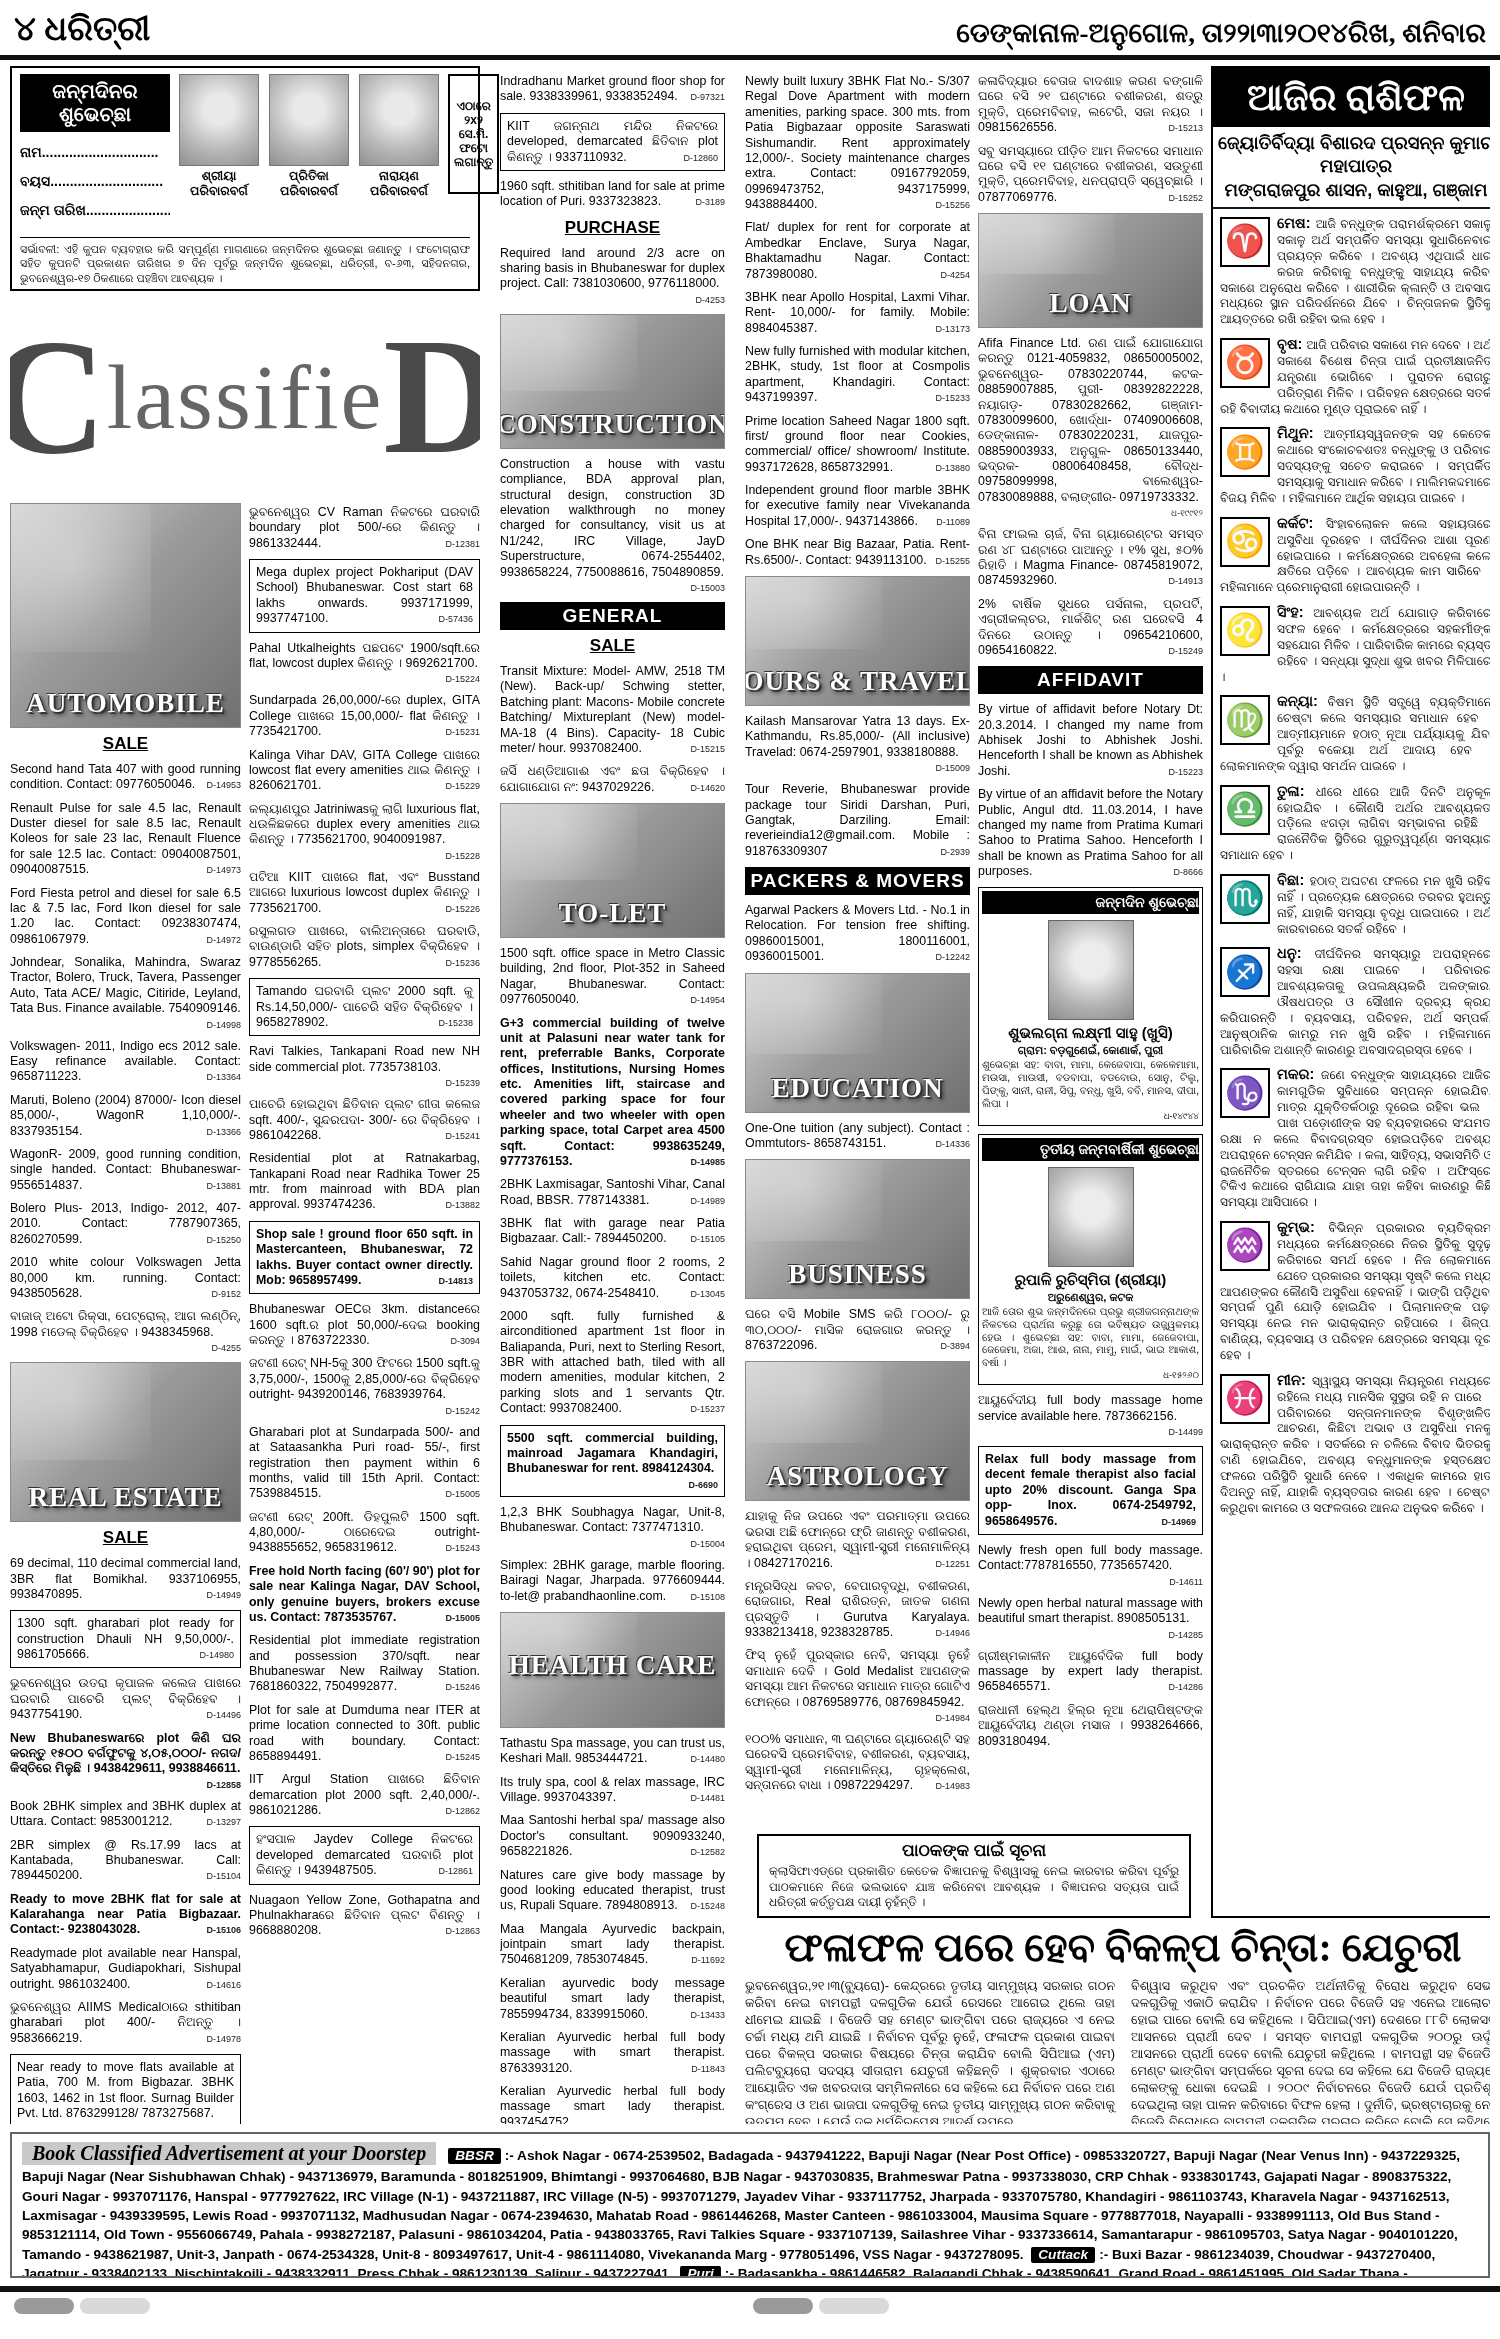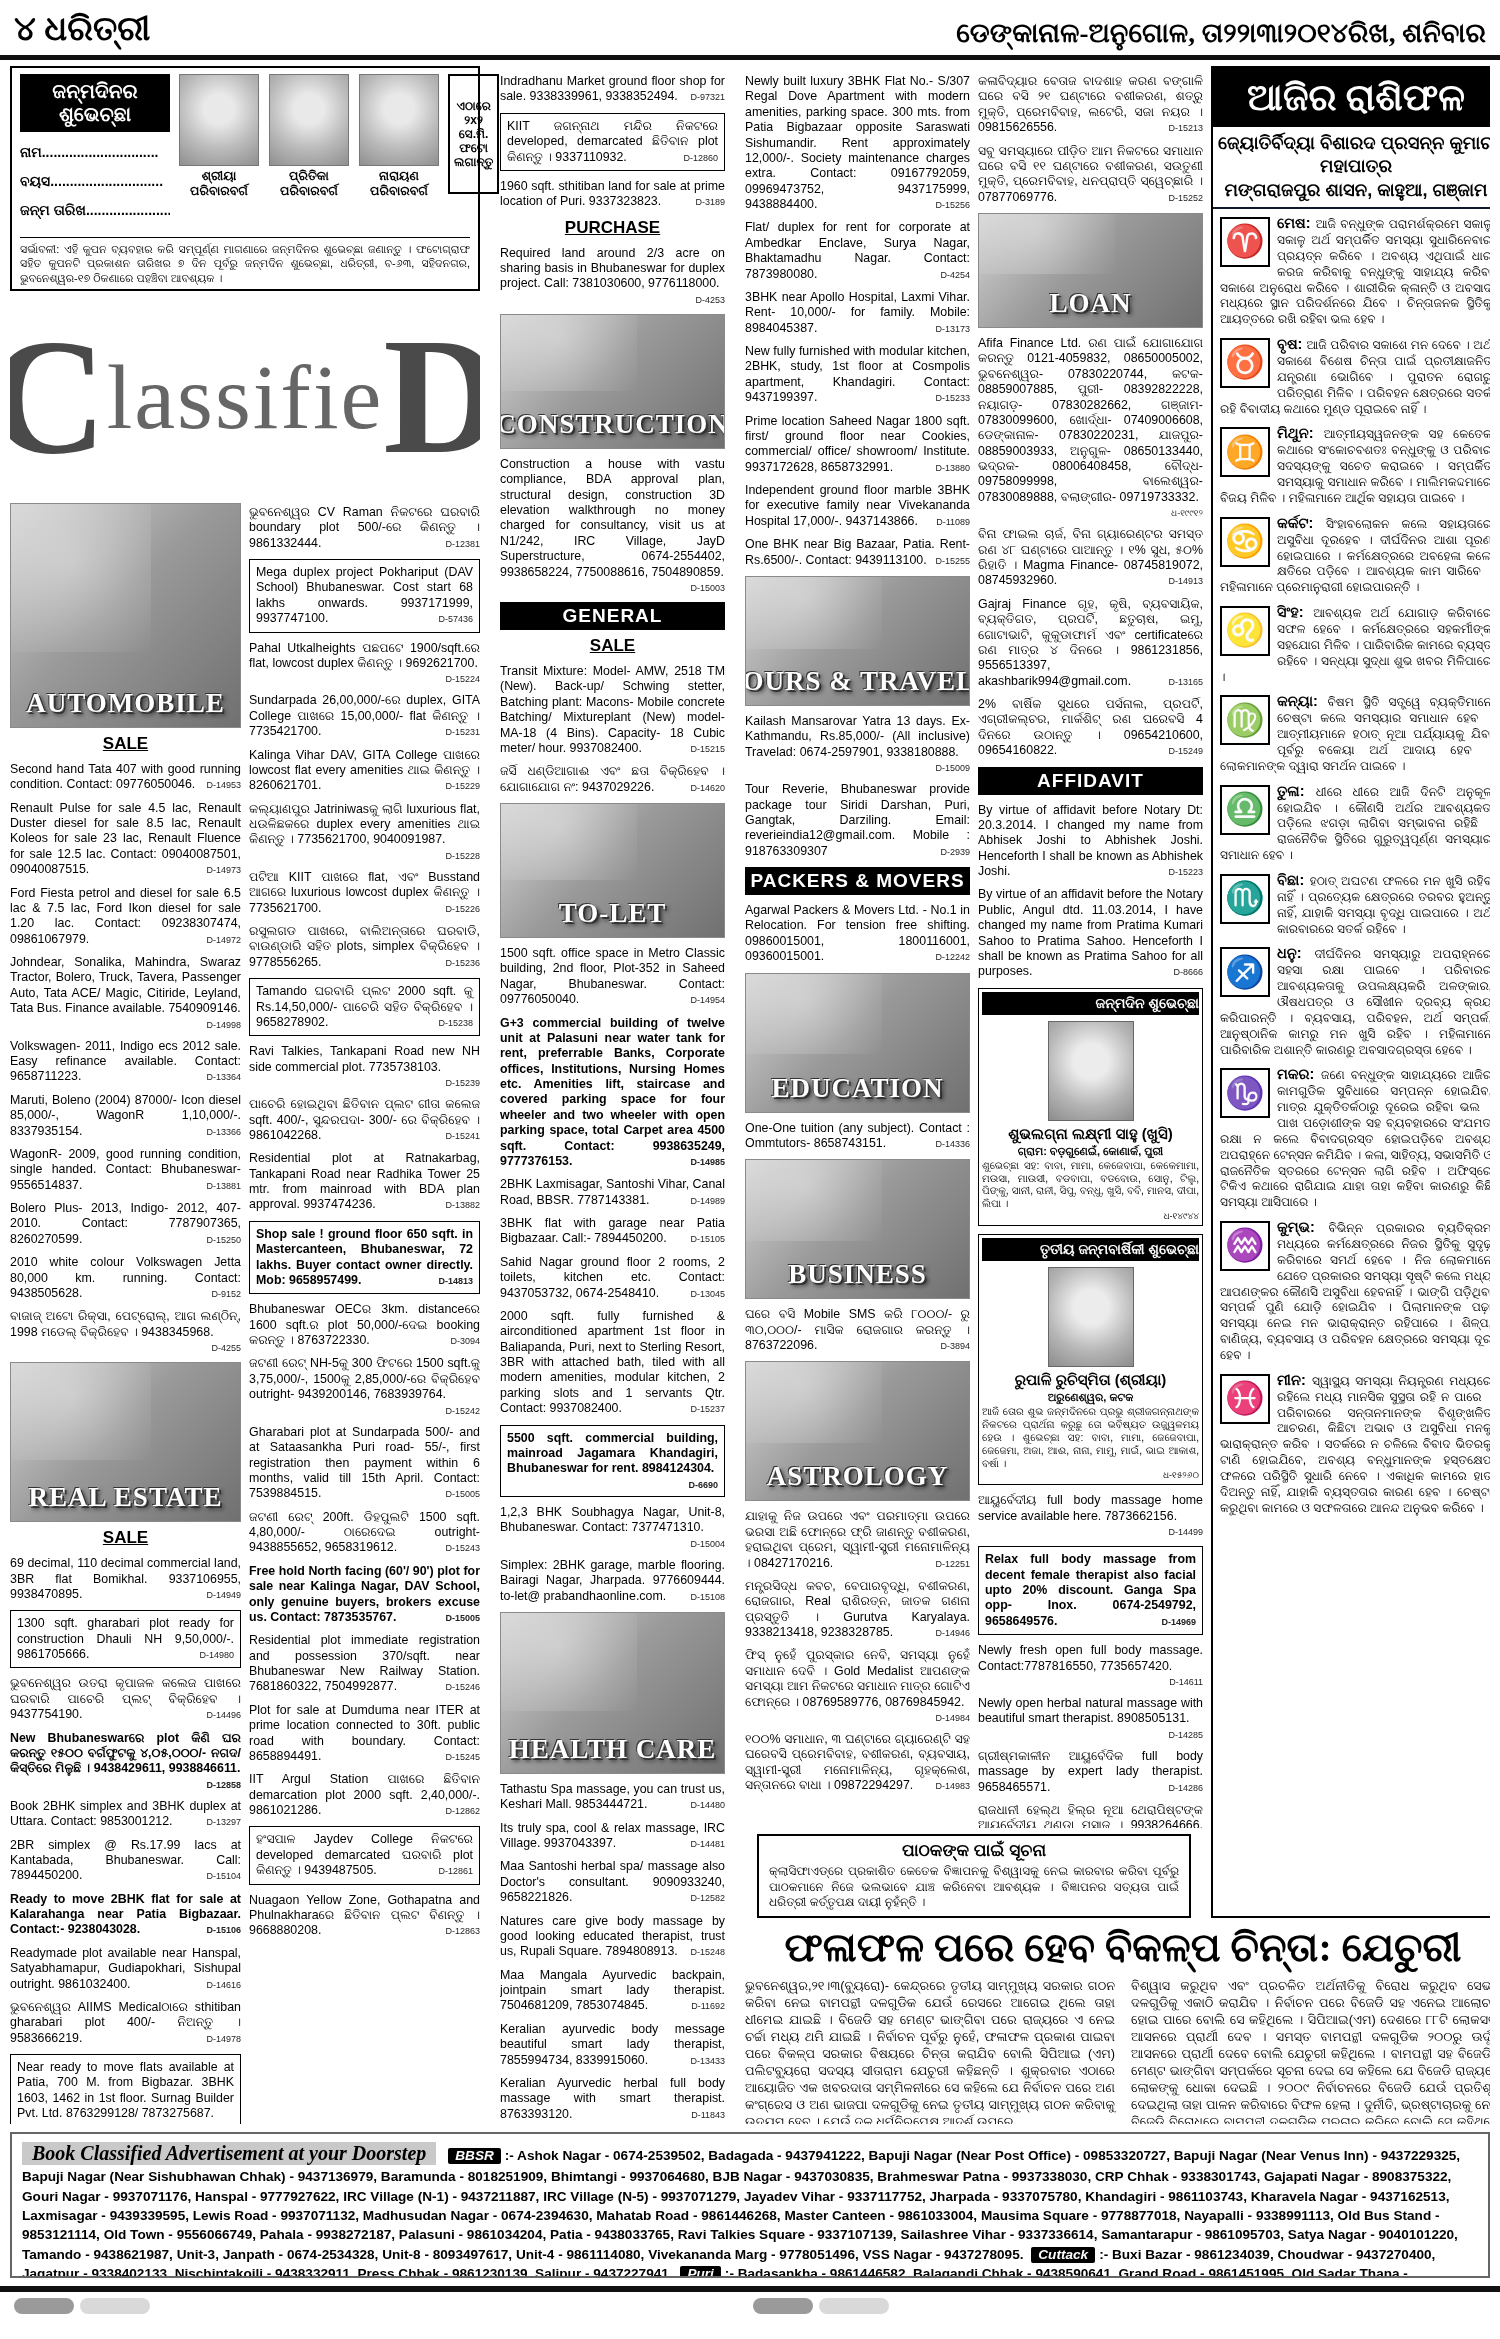--- a/index.html
+++ b/index.html
@@ -213,21 +213,21 @@
       </div>
       <div class="ad">1500 sqft. office space in Metro Classic building, 2nd floor, Plot-352 in Saheed Nagar, Bhubaneswar. Contact: 09776050040.<span class="adid">D-14954</span></div>
       <div class="ad bold">G+3 commercial building of twelve unit at Palasuni near water tank for rent, preferrable Banks, Corporate offices, Institutions, Nursing Homes etc. Amenities lift, staircase and covered parking space for four wheeler and two wheeler with open parking space, total Carpet area 4500 sqft. Contact: 9938635249, 9777376153.<span class="adid">D-14985</span></div>
       <div class="ad">2BHK Laxmisagar, Santoshi Vihar, Canal Road, BBSR. 7787143381.<span class="adid">D-14989</span></div>
       <div class="ad">3BHK flat with garage near Patia Bigbazaar. Call:- 7894450200.<span class="adid">D-15105</span></div>
       <div class="ad">Sahid Nagar ground floor 2 rooms, 2 toilets, kitchen etc. Contact: 9437053732, 0674-2548410.<span class="adid">D-13045</span></div>
       <div class="ad">2000 sqft. fully furnished &amp; airconditioned apartment 1st floor in Baliapanda, Puri, next to Sterling Resort, 3BR with attached bath, tiled with all modern amenities, modular kitchen, 2 parking slots and 1 servants Qtr. Contact: 9937082400.<span class="adid">D-15237</span></div>
       <div class="ad boxed bold">5500 sqft. commercial building, mainroad Jagamara Khandagiri, Bhubaneswar for rent. 8984124304.<span class="adid">D-6690</span></div>
       <div class="ad">1,2,3 BHK Soubhagya Nagar, Unit-8, Bhubaneswar. Contact: 7377471310.<span class="adid">D-15004</span></div>
       <div class="ad">Simplex: 2BHK garage, marble flooring. Bairagi Nagar, Jharpada. 9776609444. to-let@ prabandhaonline.com.<span class="adid">D-15108</span></div>
-      <div class="banner" style="height: 162px;">
+      <div class="banner" style="height: 116px; align-items: center;">
         <span class="banner-label">HEALTH CARE</span>
       </div>
       <div class="ad">Tathastu Spa massage, you can trust us, Keshari Mall. 9853444721.<span class="adid">D-14480</span></div>
       <div class="ad">Its truly spa, cool &amp; relax massage, IRC Village. 9937043397.<span class="adid">D-14481</span></div>
       <div class="ad">Maa Santoshi herbal spa/ massage also Doctor's consultant. 9090933240, 9658221826.<span class="adid">D-12582</span></div>
       <div class="ad">Natures care give body massage by good looking educated therapist, trust us, Rupali Square. 7894808913.<span class="adid">D-15248</span></div>
       <div class="ad">Maa Mangala Ayurvedic backpain, jointpain smart lady therapist. 7504681209, 7853074845.<span class="adid">D-11692</span></div>
       <div class="ad">Keralian ayurvedic body message beautiful smart lady therapist, 7855994734, 8339915060.<span class="adid">D-13433</span></div>
       <div class="ad">Keralian Ayurvedic herbal full body massage with smart therapist. 8763393120.<span class="adid">D-11843</span></div>
       <div class="ad">Keralian Ayurvedic herbal full body massage smart lady therapist. 9937454752.</div>
@@ -269,21 +269,20 @@
               <div class="ad">୧୦୦% ସମାଧାନ, ୩ ଘଣ୍ଟାରେ ଗ୍ୟାରେଣ୍ଟି ସହ ଘରେବସି ପ୍ରେମବିବାହ, ବଶୀକରଣ, ବ୍ୟବସାୟ, ସ୍ୱାମୀ-ସ୍ତ୍ରୀ ମନୋମାଳିନ୍ୟ, ଗୃହକ୍ଲେଶ, ସନ୍ତାନରେ ବାଧା । 09872294297.<span class="adid">D-14983</span></div>
             </div>
           <div class="ncol w3">
               <div class="ad">କଳାବିଦ୍ୟାର ବେତାଜ ବାଦଶାହ କରଣ ବଙ୍ଗାଳି ଘରେ ବସି ୨୧ ଘଣ୍ଟାରେ ବଶୀକରଣ, ଶତ୍ରୁ ମୁକ୍ତି, ପ୍ରେମବିବାହ, ଲଟେରି, ସଜା ନୟର । 09815626556.<span class="adid">D-15213</span></div>
               <div class="ad">ସବୁ ସମସ୍ୟାରେ ପୀଡ଼ିତ ଆମ ନିକଟରେ ସମାଧାନ ଘରେ ବସି ୧୧ ଘଣ୍ଟାରେ ବଶୀକରଣ, ସଉତୁଣୀ ମୁକ୍ତି, ପ୍ରେମବିବାହ, ଧନପ୍ରାପ୍ତି ସ୍ୱେଚ୍ଛାରି । 07877069776.<span class="adid">D-15252</span></div>
               <div class="banner" style="height: 115px;">
                 <span class="banner-label">LOAN</span>
               </div>
               <div class="ad">Afifa Finance Ltd. ରଣ ପାଇଁ ଯୋଗାଯୋଗ କରନ୍ତୁ 0121-4059832, 08650005002, ଭୁବନେଶ୍ୱର- 07830220744, କଟକ- 08859007885, ପୁରୀ- 08392822228, ନୟାଗଡ଼- 07830282662, ଗଞ୍ଜାମ- 07830099600, ଖୋର୍ଦ୍ଧା- 07409006608, ଡେଙ୍କାନାଳ- 07830220231, ଯାଜପୁର- 08859003933, ଅନୁଗୁଳ- 08650133440, ଭଦ୍ରକ- 08006408458, ବୌଦ୍ଧ- 09758099998, ବାଲେଶ୍ୱର- 07830089888, ବଲାଙ୍ଗୀର- 09719733332.<span class="adid">ଧ-୧୯୯୧୨</span></div>
               <div class="ad">ବିନା ଫାଇଲ ଚାର୍ଜ, ବିନା ଗ୍ୟାରେଣ୍ଟର ସମସ୍ତ ରଣ ୪୮ ଘଣ୍ଟାରେ ପାଆନ୍ତୁ । ୧% ସୁଧ, ୫୦% ରିହାତି । Magma Finance- 08745819072, 08745932960.<span class="adid">D-14913</span></div>
-              <div class="ad">Gajraj Finance ଗୃହ, କୃଷି, ବ୍ୟବସାୟିକ, ବ୍ୟକ୍ତିଗତ, ପ୍ରପର୍ଟି, ଛତୁଚାଷ, ଇମୁ, ଗୋଟାଭାଟି, କୁକୁଡାଫାର୍ମ ଏବଂ certificateରେ ରଣ ମାତ୍ର ୪ ଦିନରେ । 9861231856, 9556513397, akashbarik994@gmail.com.<span class="adid">D-13165</span></div>
               <div class="ad">2% ବାର୍ଷିକ ସୁଧରେ ପର୍ସନାଲ, ପ୍ରପର୍ଟି, ଏଗ୍ରୀକଲ୍ଚର, ମାର୍କଶିଟ୍ ରଣ ଘରେବସି 4 ଦିନରେ ଉଠାନ୍ତୁ । 09654210600, 09654160822.<span class="adid">D-15249</span></div>
               <div class="bar-head">AFFIDAVIT</div>
               <div class="ad">By virtue of affidavit before Notary Dt: 20.3.2014. I changed my name from Abhisek Joshi to Abhishek Joshi. Henceforth I shall be known as Abhishek Joshi.<span class="adid">D-15223</span></div>
               <div class="ad">By virtue of an affidavit before the Notary Public, Angul dtd. 11.03.2014, I have changed my name from Pratima Kumari Sahoo to Pratima Sahoo. Henceforth I shall be known as Pratima Sahoo for all purposes.<span class="adid">D-8666</span></div>
               <div class="bday">
                 <div class="bh">ଜନ୍ମଦିନ ଶୁଭେଚ୍ଛା</div>
                 <div class="bphoto"></div>
                 <div class="bname">ଶୁଭଲଗ୍ନା ଲକ୍ଷ୍ମୀ ସାହୁ (ଖୁସି)</div>
                 <div class="bplace">ଗ୍ରାମ: ବଡ଼ଗୁଣେଇଁ, କୋଣାର୍କ, ପୁରୀ</div>
                 <div class="bwish">ଶୁଭେଚ୍ଛା ସହ: ବାବା, ମାମା, କେଜେବାପା, କେକେମାମା, ମଉସା, ମାଉସୀ, ବଡବାପା, ବଡବୋଉ, ସୋନୁ, ଟିଲୁ, ପିଙ୍କୁ, ସାନୀ, ରାନୀ, ସିପୁ, ବନ୍ଧୁ, ଖୁସି, ବବି, ମାନସ, ଦୀପା, ଲିପା ।</div>

